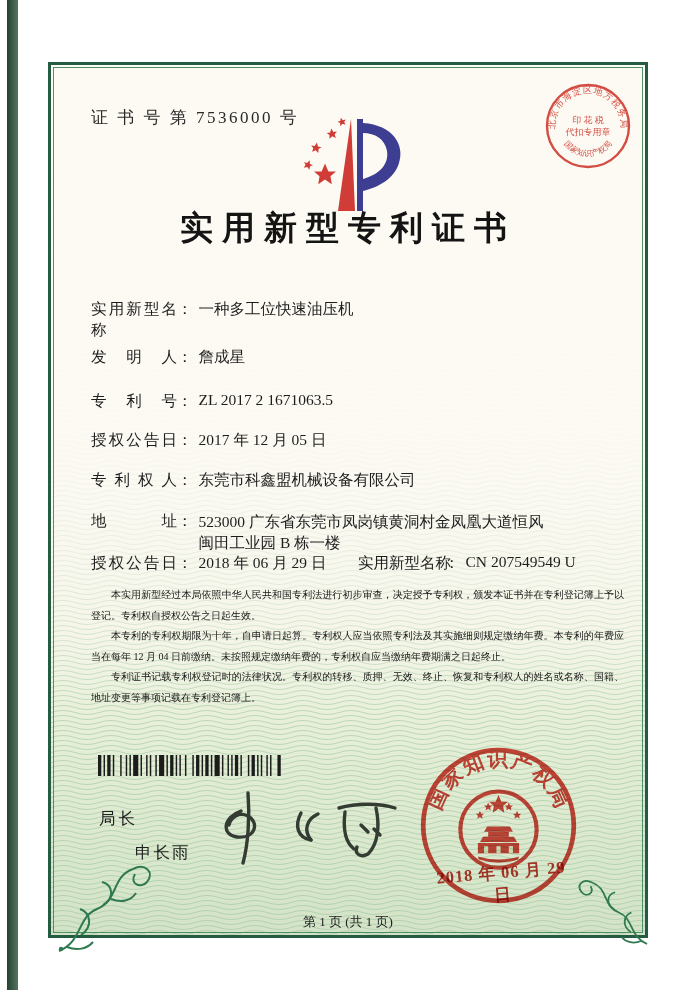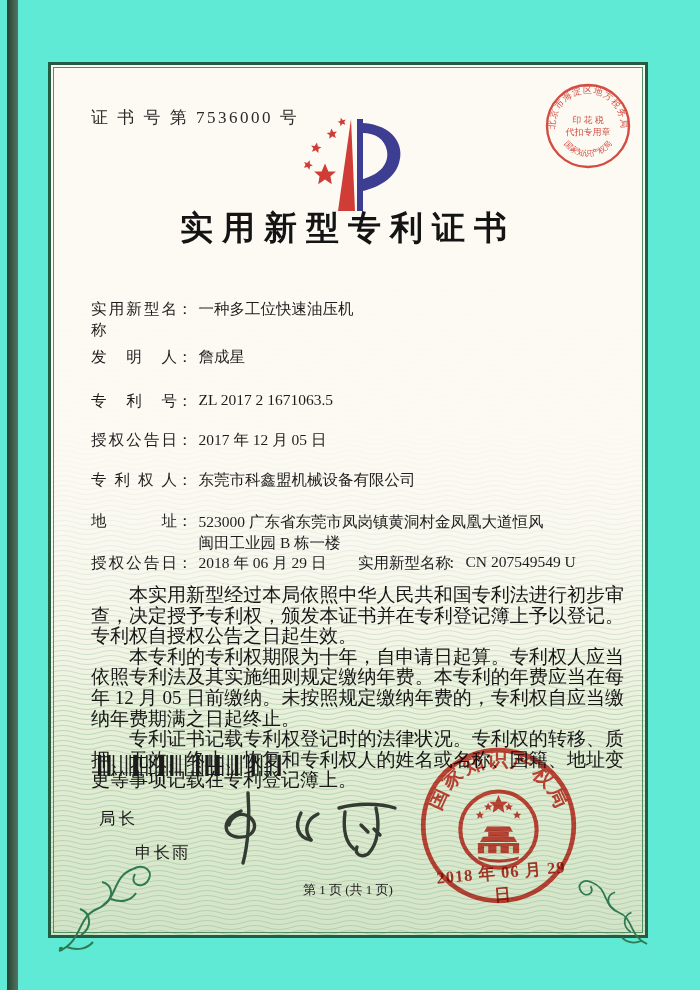--- a/index.html
+++ b/index.html
@@ -1,17 +1,17 @@
 <!DOCTYPE html>
 <html><head>
 <meta charset="utf-8">
 <style>
   html,body{margin:0;padding:0;}
   body{background:#e9e7e0;font-family:"Liberation Serif","DejaVu Serif",serif;}
-  .sheet{position:relative;width:700px;height:990px;background:#5eead4;overflow:hidden;}
+  .sheet{position:relative;width:700px;height:990px;background:#ffffff;overflow:hidden;}
   .spine{position:absolute;left:7px;top:0;width:11px;height:990px;
          background:linear-gradient(90deg,#27402f,#3f5f4d 55%,#55725f);}
   
   .frame{position:absolute;left:48px;top:62px;width:600px;height:876px;
          border:3px solid #235c41;box-sizing:border-box;}
   .frame-inner{position:absolute;inset:2px;border:1px solid #4f9069;}
   .bg-base{position:absolute;inset:0;
       background:linear-gradient(180deg,#fcfaf3 0%,#faf8f0 48%,#f2f4e4 66%,#e3edd5 80%,#d9e7cc 92%,#d4e3c8 100%);}
   .bg-waves{position:absolute;inset:0;}
   .bg-wash{position:absolute;inset:0;
@@ -22,31 +22,31 @@
   .logo{position:absolute;left:245px;top:46px;}
   .tax-stamp{position:absolute;left:492px;top:16px;mix-blend-mode:multiply;opacity:.9;}
   .title{position:absolute;left:0;top:141px;width:100%;text-align:center;
          font-size:33px;font-weight:700;letter-spacing:9px;color:#141414;}
   .row{position:absolute;left:40px;font-size:15.5px;color:#1d1d1d;}
   .flabel{display:inline-block;width:86px;text-align:justify;text-align-last:justify;vertical-align:top;}
   .fcolon{vertical-align:top;}
   .fvalue{margin-left:6px;vertical-align:top;display:inline-block;}
   .addr-val{width:358px;line-height:21px;}
   .g2{position:absolute;left:267px;top:0;white-space:nowrap;}
-  .body-text{position:absolute;left:40px;top:520px;width:533px;font-size:19px;line-height:20.6px;
+  .body-text{position:absolute;left:40px;top:520px;width:533px;font-size:10px;line-height:20.6px;
              color:#161616;text-align:justify;}
   .body-text p{margin:0;text-indent:2em;}
   .barcode{position:absolute;left:47px;top:690px;}
   .director{position:absolute;left:48px;top:743px;font-size:16.5px;letter-spacing:3px;color:#202020;}
   .director .nm{margin-top:12px;letter-spacing:2px;margin-left:36px;}
   .sig{position:absolute;left:152px;top:716px;}
   .main-seal{position:absolute;left:365px;top:678px;mix-blend-mode:multiply;opacity:.93;}
   .seal-date{position:absolute;left:376px;top:797px;width:150px;text-align:center;font-size:16.5px;
              color:#c23a2e;letter-spacing:1px;transform:rotate(-5deg);mix-blend-mode:multiply;font-weight:600;}
-  .footer{position:absolute;left:0;top:816px;width:100%;text-align:center;font-size:13px;color:#222;}
+  .footer{position:absolute;left:0;top:848px;width:100%;text-align:center;font-size:13px;color:#222;}
   .orn-l{position:absolute;left:0px;top:778px;}
   .orn-r{position:absolute;left:524px;top:798px;transform:scaleX(-1);}
   svg text{font-family:"Liberation Serif","DejaVu Serif",serif;}
 </style>
 </head>
 <body>
 
 <div class="sheet">
   <div class="spine"></div>
 
@@ -128,21 +128,21 @@
       </div>
       <div class="row" style="top:488px">
         <span class="flabel">授权公告日</span><span class="fcolon">：</span><span class="fvalue">2018 年 06 月 29 日</span>
         <span class="g2">
           <span class="flabel">实用新型名称</span><span class="fcolon">：</span><span class="fvalue">CN 207549549 U</span>
         </span>
       </div>
 
       <div class="body-text">
         <p>本实用新型经过本局依照中华人民共和国专利法进行初步审查，决定授予专利权，颁发本证书并在专利登记簿上予以登记。专利权自授权公告之日起生效。</p>
-        <p>本专利的专利权期限为十年，自申请日起算。专利权人应当依照专利法及其实施细则规定缴纳年费。本专利的年费应当在每年 12 月 05 日前缴纳。未按照规定缴纳年费的，专利权自应当缴纳年费期满之日起终止。</p>
+        <p>本专利的专利权期限为十年，自申请日起算。专利权人应当依照专利法及其实施细则规定缴纳年费。本专利的年费应当在每年 12 月 04 日前缴纳。未按照规定缴纳年费的，专利权自应当缴纳年费期满之日起终止。</p>
         <p>专利证书记载专利权登记时的法律状况。专利权的转移、质押、无效、终止、恢复和专利权人的姓名或名称、国籍、地址变更等事项记载在专利登记簿上。</p>
       </div>
 
       <svg class="barcode" width="185" height="22">
           <rect x="0" y="0" width="3.3000000000000003" height="21" fill="#1c1c1c"></rect>
           <rect x="5.550000000000001" y="0" width="1.4500000000000002" height="21" fill="#1c1c1c"></rect>
           <rect x="9.25" y="0" width="3.3000000000000003" height="21" fill="#1c1c1c"></rect>
           <rect x="14.799999999999999" y="0" width="1.4500000000000002" height="21" fill="#1c1c1c"></rect>
           <rect x="22.2" y="0" width="1.4500000000000002" height="21" fill="#1c1c1c"></rect>
           <rect x="27.75" y="0" width="1.4500000000000002" height="21" fill="#1c1c1c"></rect>

